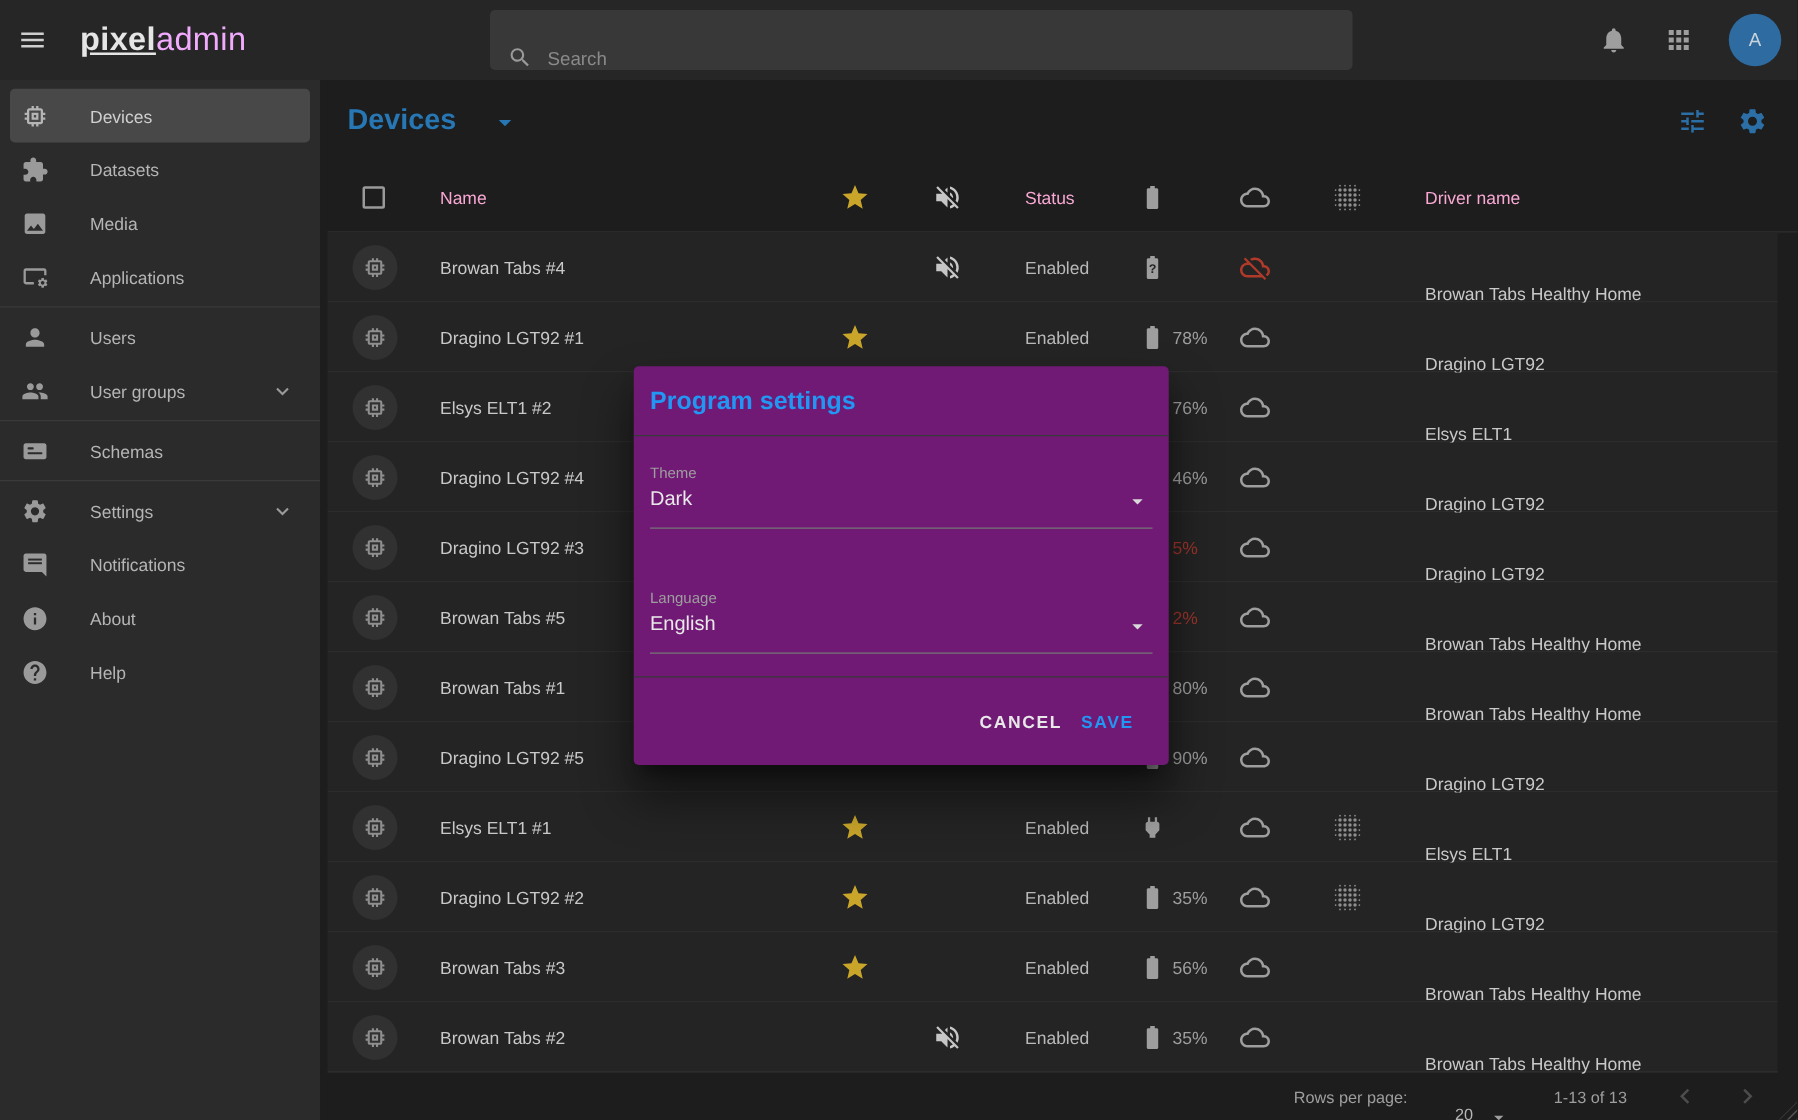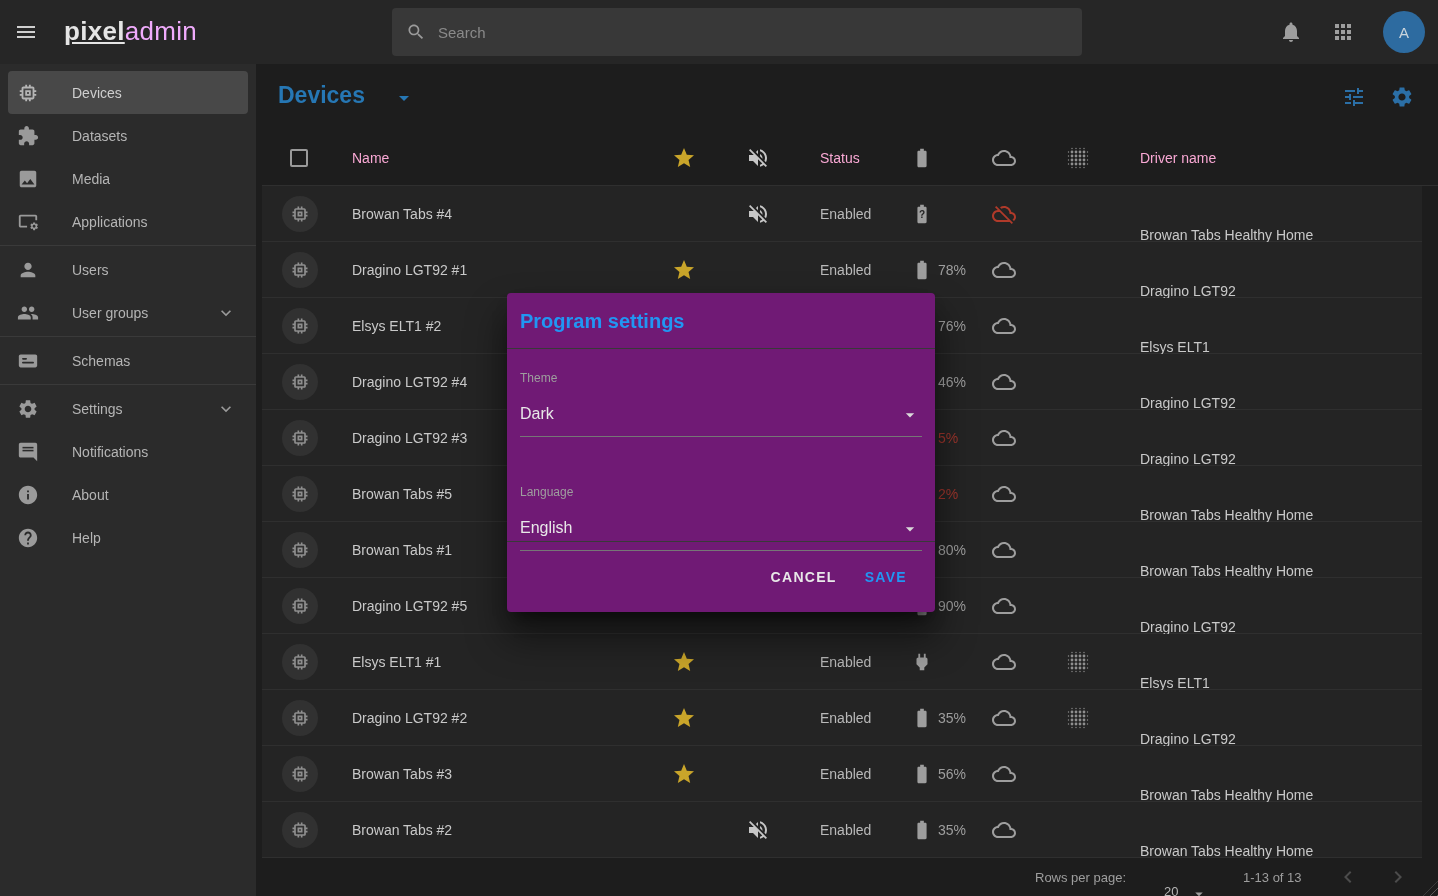--- a/index.html
+++ b/index.html
@@ -6,21 +6,21 @@
   html,body { width:1438px; height:896px; overflow:hidden; background:#1d1d1d;
     font-family:"Liberation Sans","DejaVu Sans",sans-serif; }
 
   
   .topbar { position:fixed; top:0; left:0; width:1438px; height:64px; background:#262626; z-index:30; }
   .hamburger { position:absolute; left:14px; top:20px; width:24px; height:24px; color:#cfcfcf; cursor:pointer; }
   .logo { position:absolute; left:64px; top:16px; font-size:26px; color:#e2e2e2; letter-spacing:.3px; }
   .logo b { font-weight:bold; color:#e5e5e5;text-decoration:underline; }
   .logo span.light { font-weight:400; color:#f0abfc; }
   .searchbox { position:absolute; left:392px; top:8px; width:690px; height:48px; background:#383838;
-    border-radius:4px; display:flex; align-items:center; }
+    border-radius:4px; display:flex; align-items:flex-end; }
   .searchbox .sic { width:20px; height:20px; margin:0 12px 0 14px; color:#9a9a9a; flex:0 0 auto; }
   .searchbox input { flex:1; background:transparent; border:none; outline:none; color:#cfcfcf; font-size:15px;
     font-family:inherit; }
   .searchbox input::placeholder { color:#8a8a8a; }
   .top-right { position:absolute; right:13px; top:0; height:64px; display:flex; align-items:center; gap:28px; }
   .tr-ic { width:24px; height:24px; color:#9e9e9e; cursor:pointer; }
   .avatar-top { width:42px; height:42px; border-radius:50%; background:#2d6ba0; color:#c9d4dc;
     display:flex; align-items:center; justify-content:center; font-size:15px; cursor:pointer; }
 
   
@@ -75,26 +75,26 @@
   .pg-prev { position:absolute; left:1074px; top:7px; width:24px; height:24px; color:#4c4c4c; cursor:pointer; }
   .pg-next { position:absolute; left:1124px; top:7px; width:24px; height:24px; color:#4c4c4c; cursor:pointer; }
 
   
   .modal { position:fixed; left:507px; top:293px; width:428px; height:319px; background:#701a75; border-radius:4px;
     z-index:50; box-shadow:0 11px 15px -7px rgba(0,0,0,.5), 0 24px 38px 3px rgba(0,0,0,.45); }
   .modal-title { height:56px; line-height:56px; padding-left:13px; font-size:20px; font-weight:bold;
     color:#2196f3; border-bottom:1px solid #393939; }
   .modal-body { padding:0 13px; }
   .m-label { margin-top:22px; font-size:12px; color:#9e9e9e; }
-  .m-select { position:relative; margin-top:18px; padding:2px 0 13px 0; border-bottom:1px solid #767676;
+  .m-select { position:relative; margin-top:4px; padding:2px 0 13px 0; border-bottom:1px solid #767676;
     font-size:16px; color:#e8e8e8; cursor:pointer; }
   .m-select .mcaret { position:absolute; right:2px; top:2px; width:20px; height:20px; color:#dadada; }
   .m-gap { height:26px; }
   .modal-footer { position:absolute; left:0; right:0; bottom:0; height:71px; border-top:1px solid #393939;
-    display:flex; align-items:center; justify-content:flex-end; padding-right:28px; gap:28px; }
+    display:flex; align-items:center; justify-content:flex-end; padding-right:28px; gap:15px; }
   .m-btn { background:none; border:none; font-family:inherit; font-size:14px; font-weight:bold;
     letter-spacing:1.3px; cursor:pointer; }
   .m-btn.cancel { color:#e8e8e8; }
   .m-btn.save { color:#2196f3; }
 
   
   .grip { position:fixed; right:0; bottom:0; width:15px; height:15px; z-index:60;
     background:repeating-linear-gradient(315deg,#5a5a5a 0 1px,transparent 1px 5px);
     clip-path:polygon(100% 0,100% 100%,0 100%); }
 

